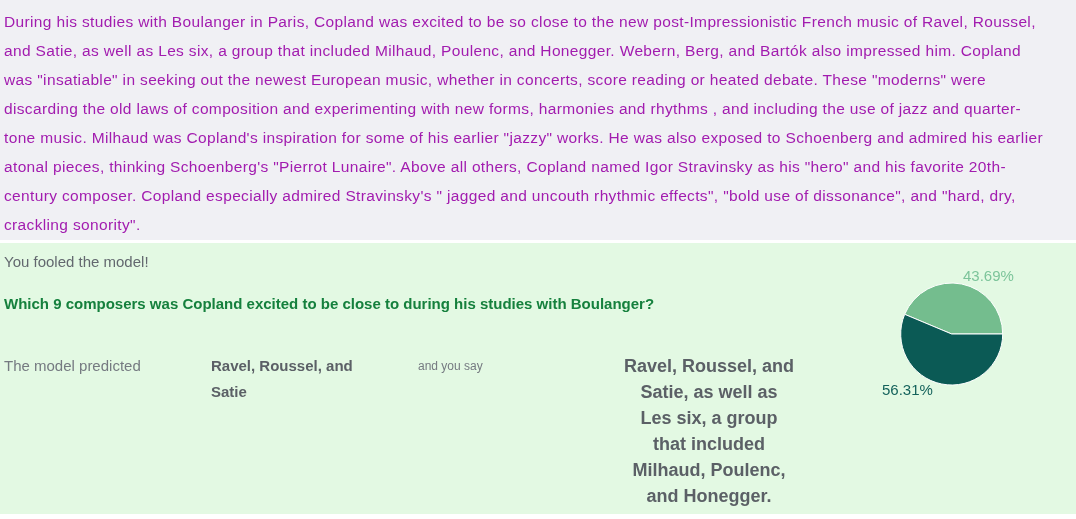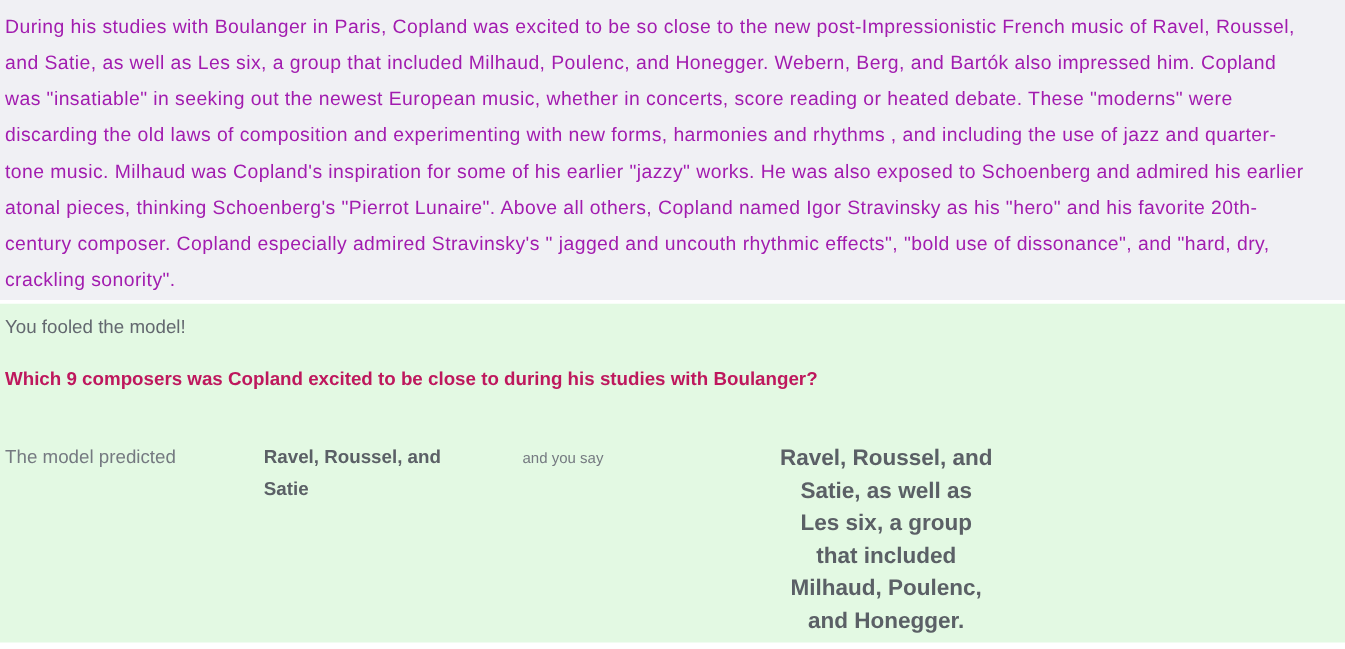--- a/index.html
+++ b/index.html
@@ -38,21 +38,21 @@
     color: #63686f;
   }
   
   .result-box .status   { top: 6px; text-align: center; }
   .question {
     position: absolute;
     left: 4px; top: 48px;
     font-size: 15px;
     line-height: 26px;
     font-weight: 600;
-    color: #be185d;
+    color: #15803d;
   }
   .answer-row {
     position: absolute;
     left: 4px; top: 95px;
     display: flex;
     align-items: flex-start;
     margin-top: 15px;
   }
   .col-label {
     width: 200px;
@@ -105,13 +105,21 @@
   <div class="status">You fooled the model!</div>
   <div class="question">Which 9 composers was Copland excited to be close to during his studies with Boulanger?</div>
 
   <div class="answer-row">
     <div class="col-label">The model predicted</div>
     <div class="col-model-answer">Ravel, Roussel, and Satie</div>
     <div class="col-you-say">and you say</div>
     <div class="col-user-answer">Ravel, Roussel, and Satie, as well as Les six, a group that included Milhaud, Poulenc, and Honegger. Webern, Berg, and Bartók</div>
   </div>
 
+  <div class="pie-wrap">
+    <svg width="226" height="180" viewBox="0 0 226 180">
+      <path id="slice-light" stroke="#ffffff" stroke-width="1" stroke-linejoin="round" d="M 101.7 82 L 152.7 82 A 51 51 0 0 0 54.66 62.31 Z" fill="#74bd8e"></path>
+      <path id="slice-dark" stroke="#ffffff" stroke-width="1" stroke-linejoin="round" d="M 101.7 82 L 54.66 62.31 A 51 51 0 1 0 152.7 82 Z" fill="#0b5a55"></path>
+      <text id="label-light" class="pie-label" x="113" y="29" text-anchor="start" fill="#7cc49a">43.69%</text>
+      <text id="label-dark" class="pie-label" x="32" y="143" text-anchor="start" fill="#15635c">56.31%</text>
+    </svg>
+  </div>
 </div>
 
 </body></html>

